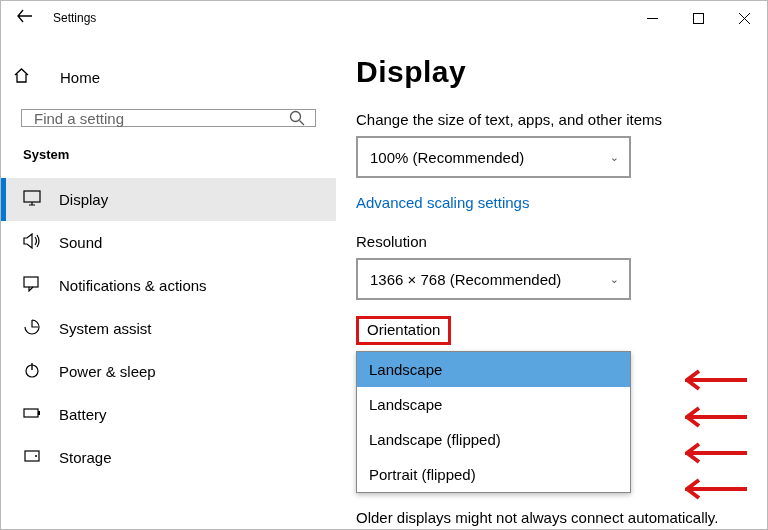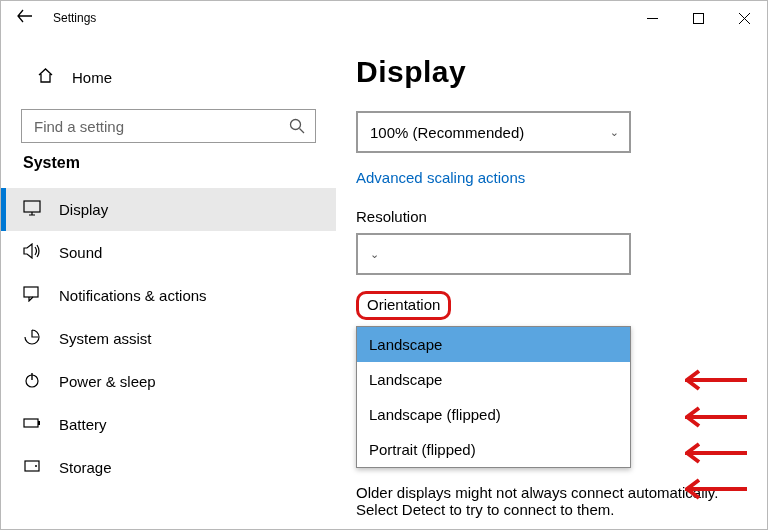--- a/index.html
+++ b/index.html
@@ -4,36 +4,36 @@
   <style>
     * { margin: 0; padding: 0; box-sizing: border-box; font-family: "Segoe UI", -apple-system, sans-serif; }
     body { width: 768px; height: 530px; background: #fff; overflow: hidden; position: relative; border: 1px solid #b8b8b8; }
     .titlebar { height: 34px; display: flex; align-items: center; padding: 0 0 0 16px; }
     .titlebar .back { width: 30px; cursor: pointer; }
     .titlebar .title { font-size: 12px; padding-left: 6px; }
     .wincontrols { margin-left: auto; display: flex; }
     .winbtn { width: 46px; height: 30px; display: flex; align-items: center; justify-content: center; cursor: pointer; }
     .content { display: flex; height: calc(100% - 34px); }
     .sidebar { width: 335px; padding-top: 24px; position: relative; }
-    .home { display: flex; align-items: center; gap: 18px; padding: 8px 36px; font-size: 15px; cursor: pointer; }
-    .search { margin: 14px 20px 11px 20px; border: 1px solid #999; height: 34px; display: flex; align-items: center; padding: 0 10px 0 12px; }
+    .home { display: flex; align-items: center; gap: 30px; padding: 8px 12px; font-size: 15px; cursor: pointer; }
+    .search { margin: 14px 20px 20px 20px; border: 1px solid #999; height: 18px; display: flex; align-items: center; padding: 0 10px 0 12px; }
     .search input { border: none; outline: none; flex: 1; font-size: 15px; background: transparent; }
     .search input::placeholder { color: #666; }
-    .section-title { font-weight: 600; font-size: 16px; padding: 0 22px 16px; }
+    .section-title { font-weight: 600; font-size: 13px; padding: 0 22px 16px; }
     .nav-item { display: flex; align-items: center; gap: 18px; padding: 12px 22px; font-size: 15px; cursor: pointer; position: relative; }
     .nav-item .ico { width: 18px; text-align: center; }
     .nav-item.active::before { content: ""; position: absolute; left: 0; top: 0; bottom: 0; width: 5px; background: #0078d4; }
     .nav-item.active { background: #e8e8e8; }
     .main { flex: 1; padding: 20px 30px 0 20px; position: relative; }
     .page-title { font-size: 30px; font-weight: 600; letter-spacing: 0.5px; margin-bottom: 22px; }
     .label { font-size: 15px; margin-bottom: 8px; }
     .dropdown { width: 275px; height: 42px; border: 2px solid #999; display: flex; align-items: center; justify-content: space-between; padding: 0 10px 0 12px; font-size: 15px; cursor: pointer; margin-bottom: 16px; }
     .chev { font-size: 11px; color: #555; }
     .link { color: #0067c0; font-size: 15px; margin-bottom: 22px; cursor: pointer; }
-    .orientation-label { display: inline-block; border: 3px solid #d91414; border-radius: 10px; padding: 2px 8px 4px; font-size: 15px; margin-bottom: 6px; }
+    .orientation-label { display: inline-block; border: 3px solid #d91414; border-radius: 0; padding: 2px 8px 4px; font-size: 15px; margin-bottom: 6px; }
     .drop-list { width: 275px; border: 1px solid #888; box-shadow: 0 2px 5px rgba(0,0,0,0.25); }
     .drop-item { padding: 9px 12px; font-size: 15px; cursor: pointer; }
     .drop-item.sel { background: #5aa5e0; }
     .foot-text { font-size: 15px; margin-top: 16px; max-width: 380px; }
     .arrow { position: absolute; right: 18px; }
     .arrow svg { display: block; }
   </style>
 </head>
 <body>
 
@@ -125,29 +125,31 @@
             <rect x="2" y="3" width="14" height="10" stroke="#000" fill="none" stroke-width="1.2"></rect>
             <circle cx="13" cy="8" r="1" fill="#000"></circle>
           </svg></span>
       <span>Storage</span>
     </div>
   </div>
 
   <div class="main">
     <div class="page-title">Display</div>
 
+    <div class="label">Change the size of text, apps, and other items</div>
     <div class="dropdown">
       <span>100% (Recommended)</span>
       <span class="chev">⌄</span>
     </div>
 
-    <div class="link">Advanced scaling actions</div>
+    <div class="link">Advanced scaling settings</div>
 
     <div class="label">Resolution</div>
     <div class="dropdown">
+      <span>1366 × 768 (Recommended)</span>
       <span class="chev">⌄</span>
     </div>
 
     <span class="orientation-label">Orientation</span>
 
     <div class="drop-list">
       <div class="drop-item sel">Landscape</div>
       <div class="drop-item">Landscape</div>
       <div class="drop-item">Landscape (flipped)</div>
       <div class="drop-item">Portrait (flipped)</div>

